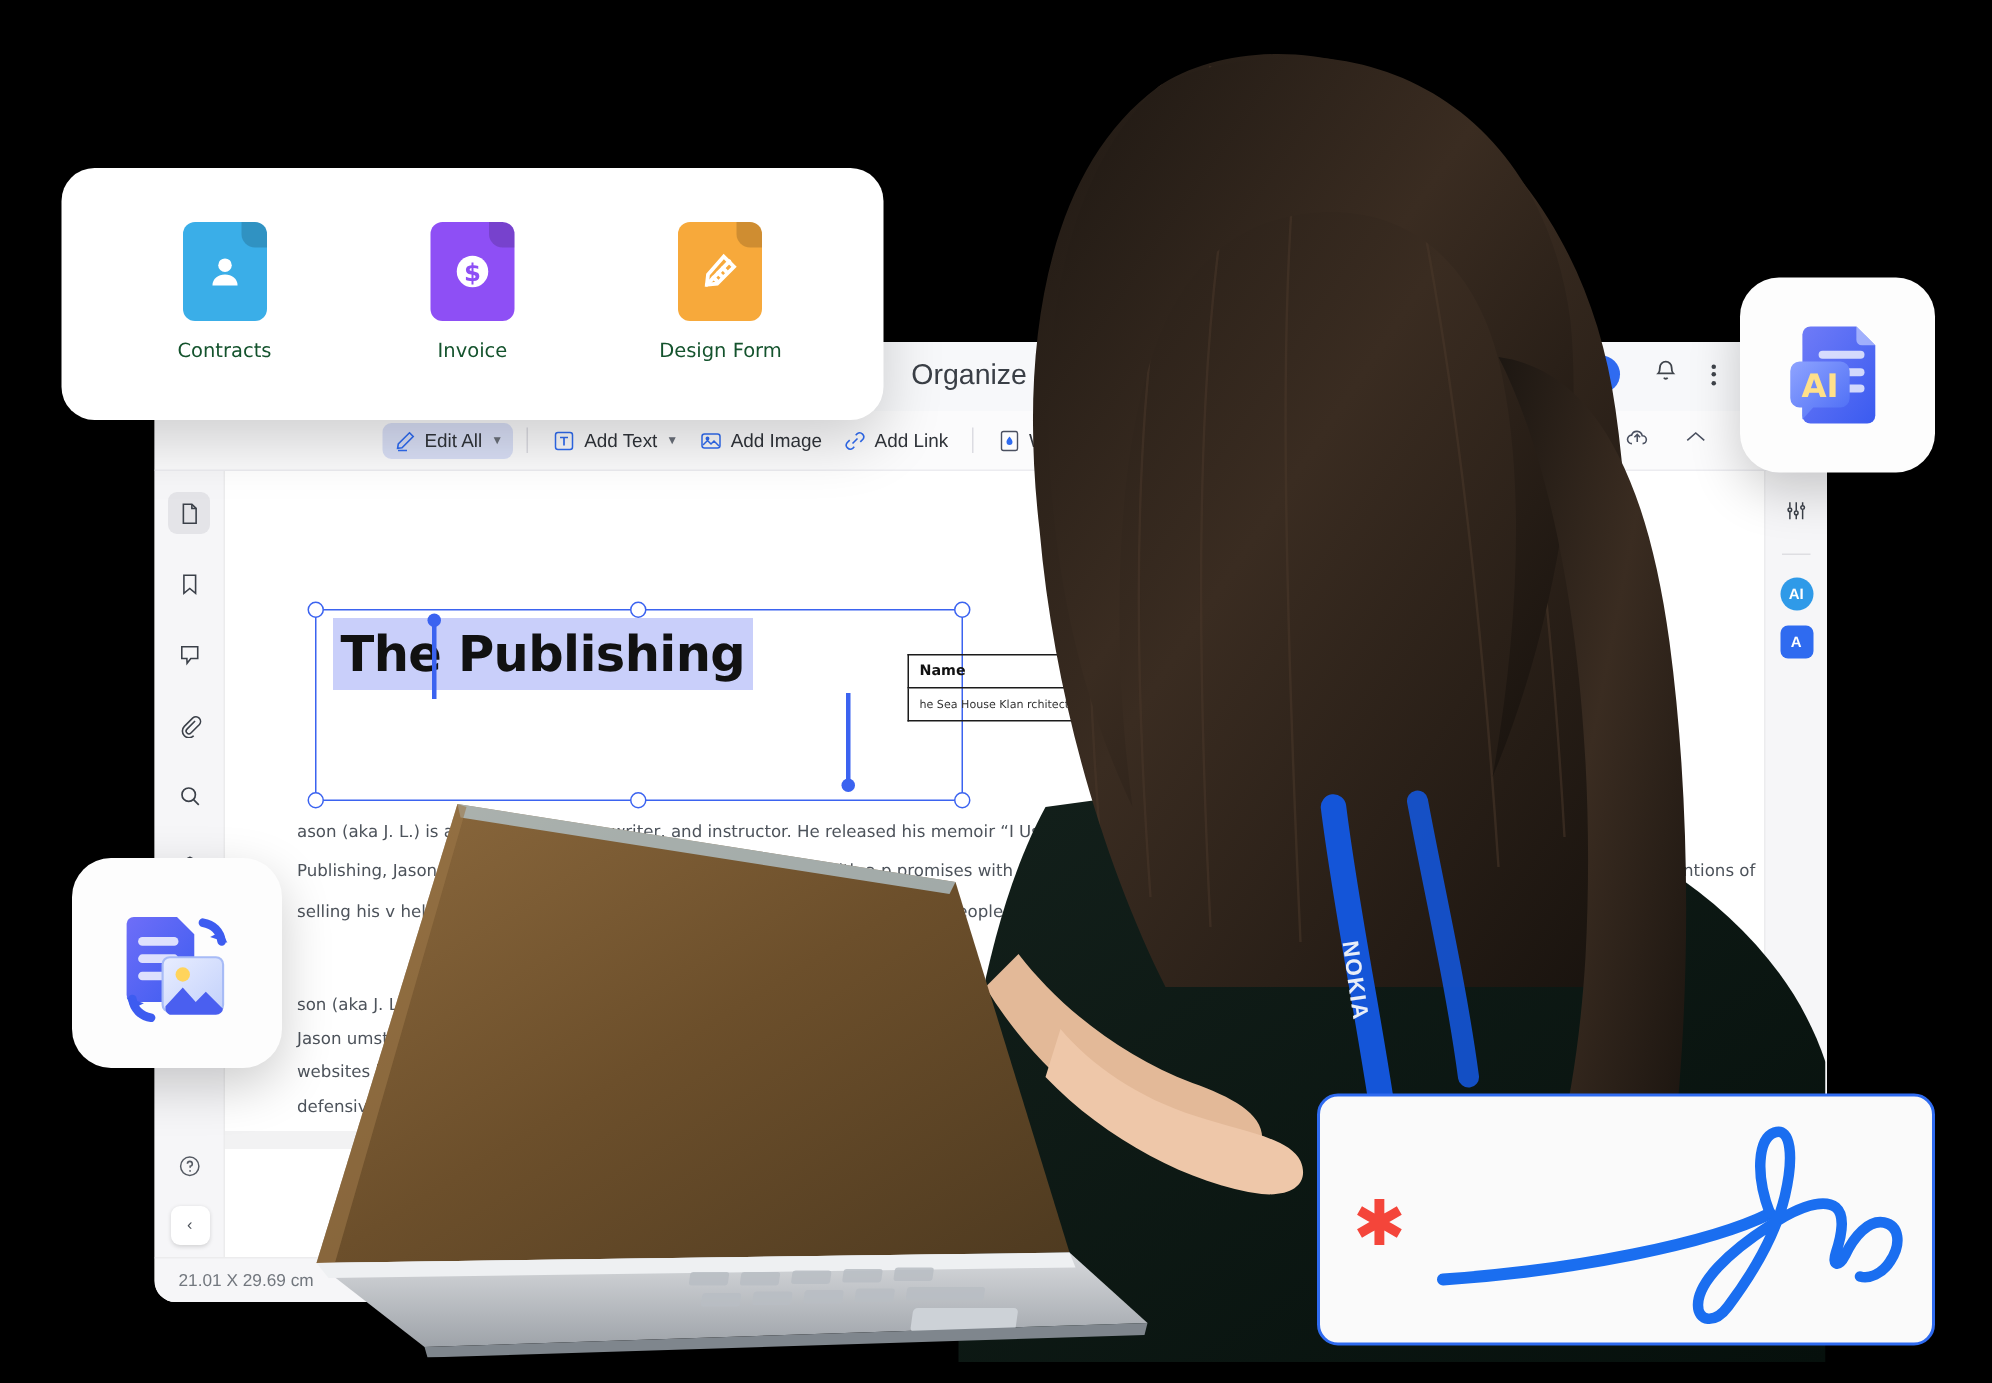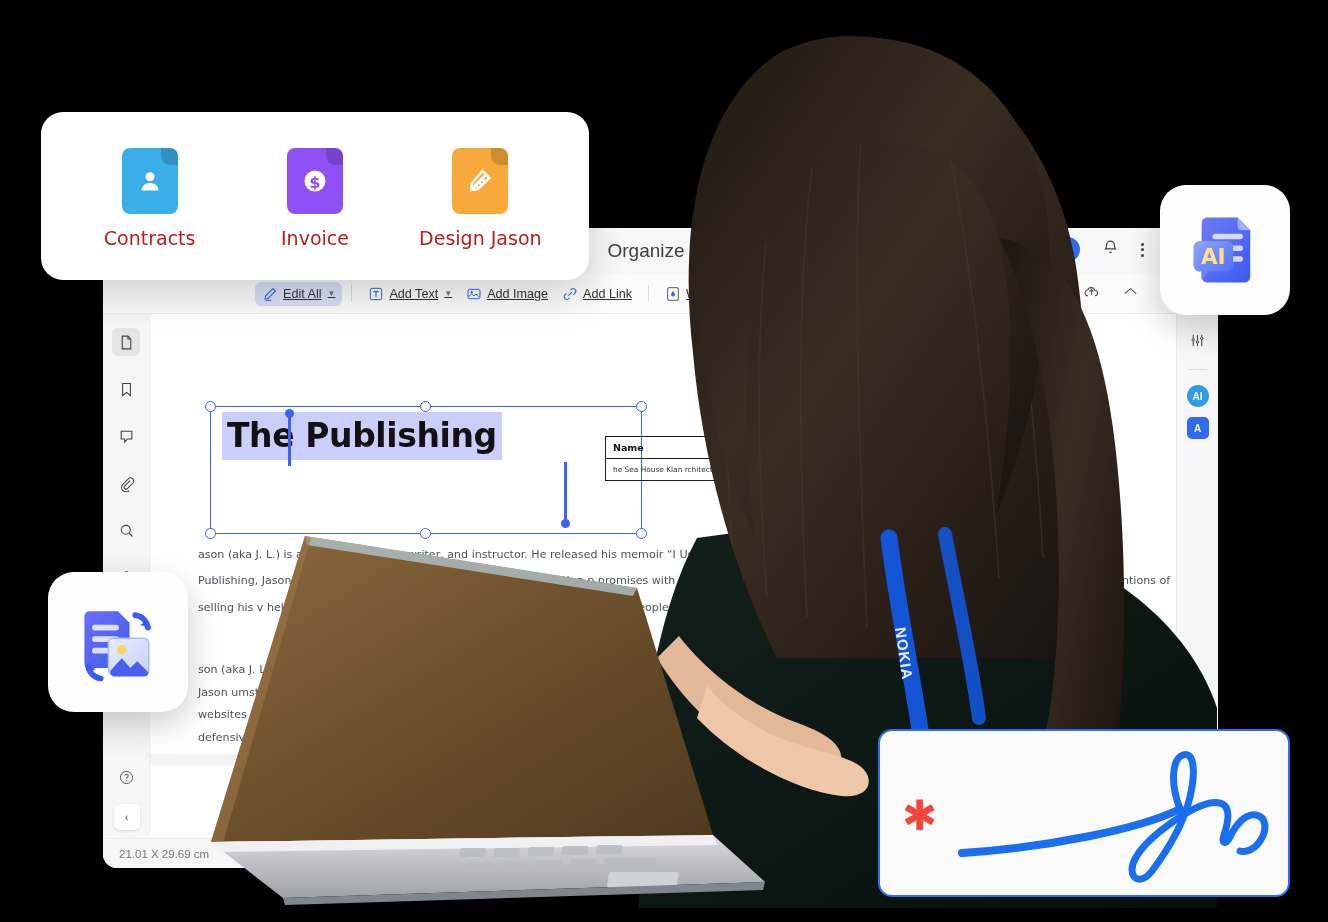--- a/index.html
+++ b/index.html
@@ -48,21 +48,21 @@
   .app-toolbar {
     position:absolute; left:0; top:46px; width:100%; height:40px;
     background:#fbfbfc;
     display:flex; align-items:center;
     padding-left:152px;
     border-bottom:1px solid #ececf0;
   }
   .tb-item {
     display:flex;align-items:center;gap:5px;
     font-size:12.6px;color:#30343a;
-    padding:4px 7px;border-radius:6px;white-space:nowrap;text-decoration:underline;
+    padding:4px 7px;border-radius:6px;white-space:nowrap;
   }
   .tb-item.active { background:#d9dff6; }
   .tb-sep { width:1px;height:17px;background:#dcdce2;margin:0 9px; }
   .tb-ic { width:16px;height:16px;display:block; }
   .caret { font-size:8px;color:#6a707a;margin-left:1px; }
   .tbr { position:absolute;right:79px;top:55px;display:flex;gap:22px;align-items:center;}
   .tbr svg{width:17px;height:17px;}
 
   
   .rail-left {
@@ -144,21 +144,21 @@
 
   
   .types-card{
     position:absolute;left:41px;top:112px;width:548px;height:168px;
     background:#fff;border-radius:22px;
     box-shadow:0 14px 40px rgba(0,0,0,.18);
     display:flex;align-items:flex-start;justify-content:space-around;
     padding:36px 26px 0 26px;
   }
   .type-item{display:flex;flex-direction:column;align-items:center;gap:13px;width:98px;}
-  .type-lbl{font-size:19px;color:#b91c1c;white-space:nowrap;font-family:"DejaVu Sans", sans-serif;text-align:center;}
+  .type-lbl{font-size:13px;color:#14532d;white-space:nowrap;font-family:"DejaVu Sans", sans-serif;text-align:center;}
   .file-ic{width:56px;height:66px;position:relative;border-radius:8px;}
   .file-ic:after{content:"";position:absolute;right:0;top:0;width:17px;height:17px;
     background:rgba(0,0,0,.16);border-radius:0 8px 0 9px;}
   .file-glyph{position:absolute;left:0;top:0;width:100%;height:100%;
     display:flex;align-items:center;justify-content:center;z-index:2;}
   .file-glyph svg{width:30px;height:30px;}
 
   
   .tile{
     position:absolute;background:#fdfdfd;border-radius:26px;
@@ -538,21 +538,21 @@
     <div class="type-item">
       <div class="file-ic" style="background:#f7a93b">
         <span class="file-glyph">
           <svg viewBox="0 0 24 24" fill="none" stroke="#fff" stroke-width="2.1" stroke-linecap="round">
             <path d="M5 19L17 6.6"></path>
               <path d="M14 4l5.5 5.5-9 9L5 19l.6-5.4z" stroke-width="2"></path>
             <path d="M8.5 15.2l1.8 1.8M11 12.7l1.8 1.8M13.5 10.2l1.8 1.8"></path>
           </svg>
         </span>
       </div>
-      <span class="type-lbl">Design Jason</span>
+      <span class="type-lbl">Design Form</span>
     </div>
 
   </div>
 
   <div class="tile tile-ai">
     <svg viewBox="0 0 100 100" width="90" height="90">
       <defs>
         <linearGradient id="aiDocG" x1="0" y1="0" x2="1" y2="1">
           <stop offset="0%" stop-color="#6f7bf7"></stop>
             <stop offset="100%" stop-color="#3a5bf0"></stop>

